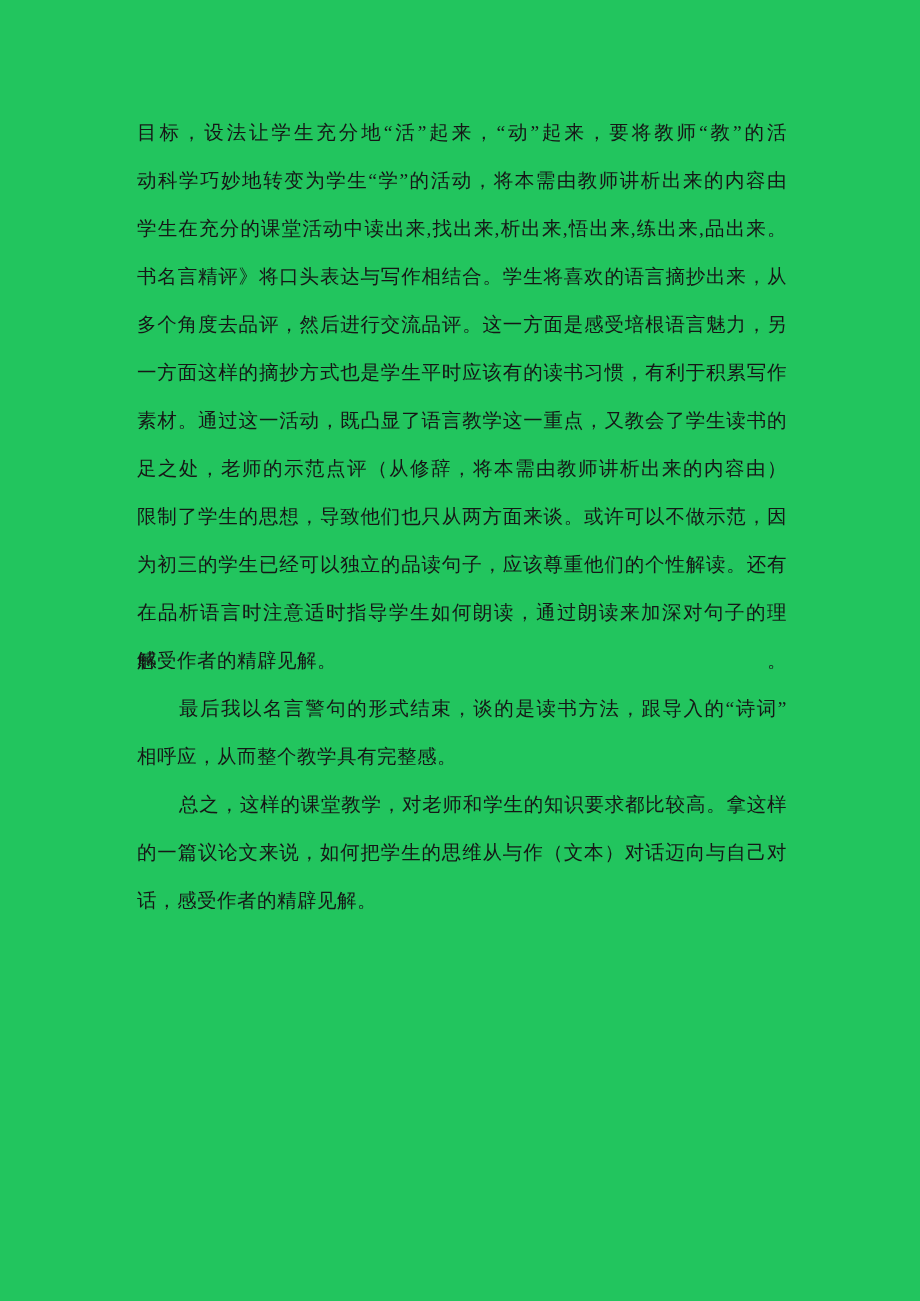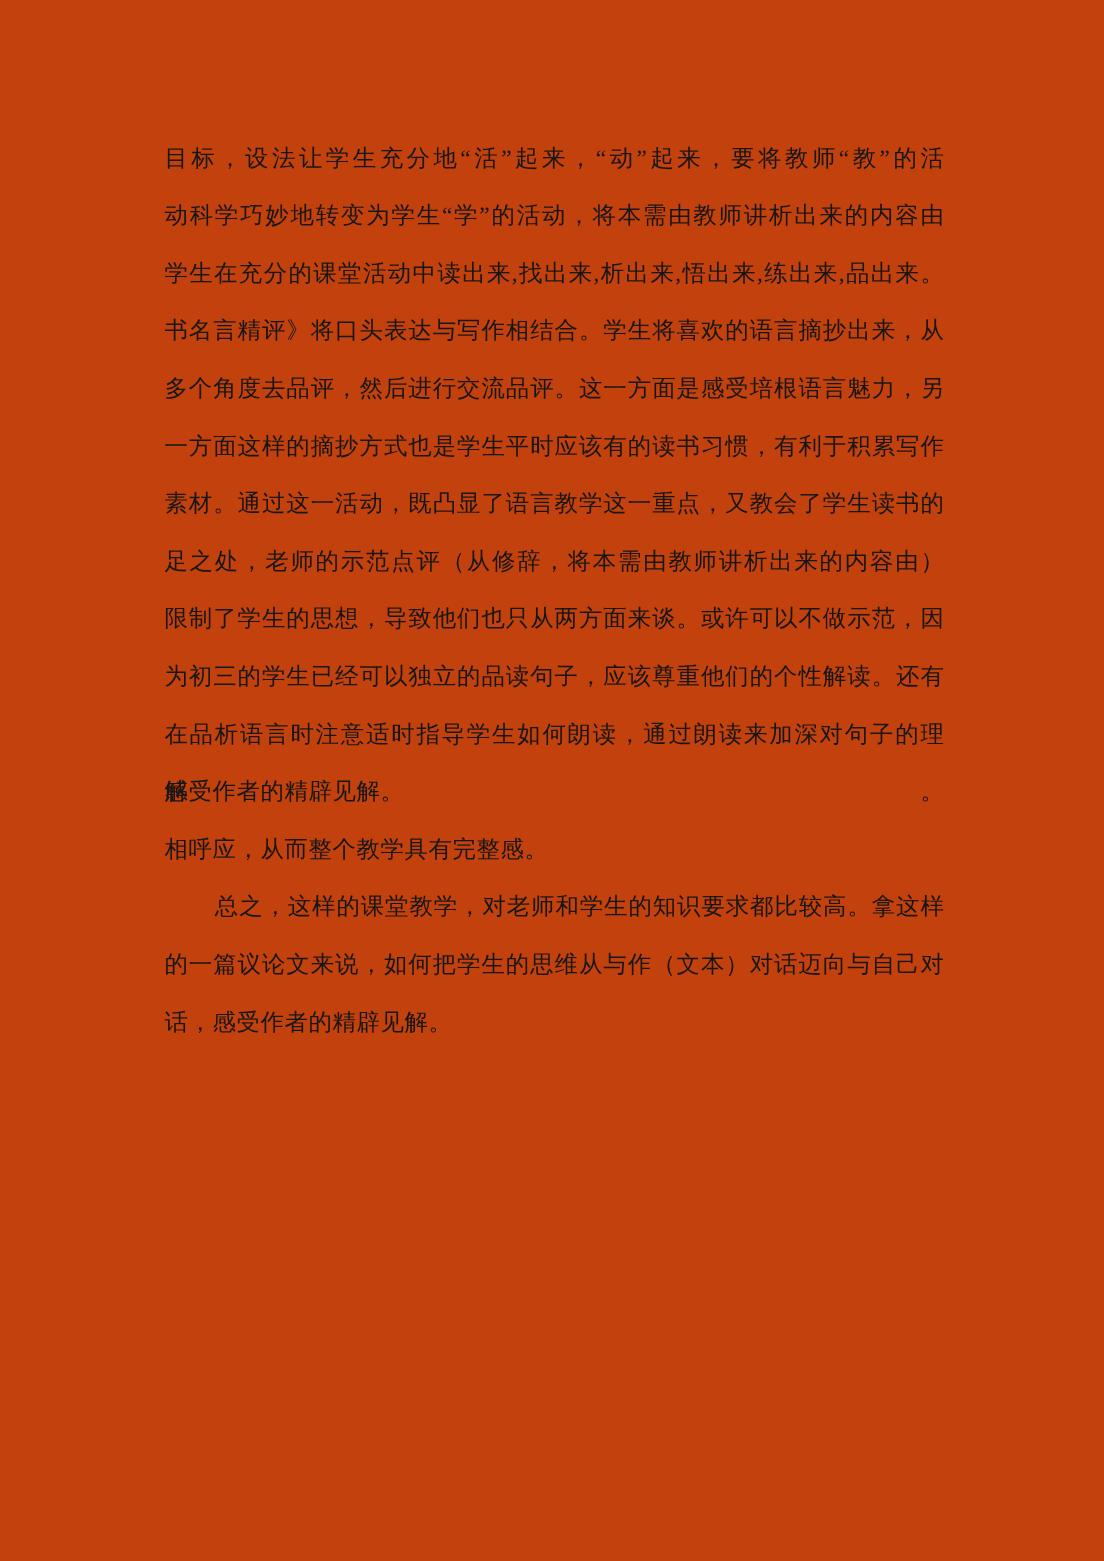--- a/index.html
+++ b/index.html
@@ -11,21 +11,21 @@
     width: 920px;
     height: 1301px;
     position: relative;
     font-family: "Liberation Serif", "DejaVu Serif", serif;
     color: #161616;
     overflow: hidden;
   }
   .page {
     position: absolute;
     inset: 0;
-    background: #c2410c;
+    background: #22c55e;
   }
   .text-block {
     position: absolute;
     left: 137px;
     top: 109px;
     width: 650px;
   }
   .paragraph {
     margin: 0;
     padding: 0;
@@ -60,20 +60,21 @@
         <div class="line">多个角度去品评，然后进行交流品评。这一方面是感受培根语言魅力，另</div>
         <div class="line">一方面这样的摘抄方式也是学生平时应该有的读书习惯，有利于积累写作</div>
         <div class="line">素材。通过这一活动，既凸显了语言教学这一重点，又教会了学生读书的</div>
         <div class="line">足之处，老师的示范点评（从修辞，将本需由教师讲析出来的内容由）</div>
         <div class="line">限制了学生的思想，导致他们也只从两方面来谈。或许可以不做示范，因</div>
         <div class="line">为初三的学生已经可以独立的品读句子，应该尊重他们的个性解读。还有</div>
         <div class="line">在品析语言时注意适时指导学生如何朗读，通过朗读来加深对句子的理解。</div>
         <div class="line last">感受作者的精辟见解。</div>
       </div>
       <div class="paragraph">
+        <div class="line indent">最后我以名言警句的形式结束，谈的是读书方法，跟导入的“诗词”</div>
         <div class="line last">相呼应，从而整个教学具有完整感。</div>
       </div>
       <div class="paragraph">
         <div class="line indent">总之，这样的课堂教学，对老师和学生的知识要求都比较高。拿这样</div>
         <div class="line">的一篇议论文来说，如何把学生的思维从与作（文本）对话迈向与自己对</div>
         <div class="line last">话，感受作者的精辟见解。</div>
       </div>
     </div>
 </div>
 

